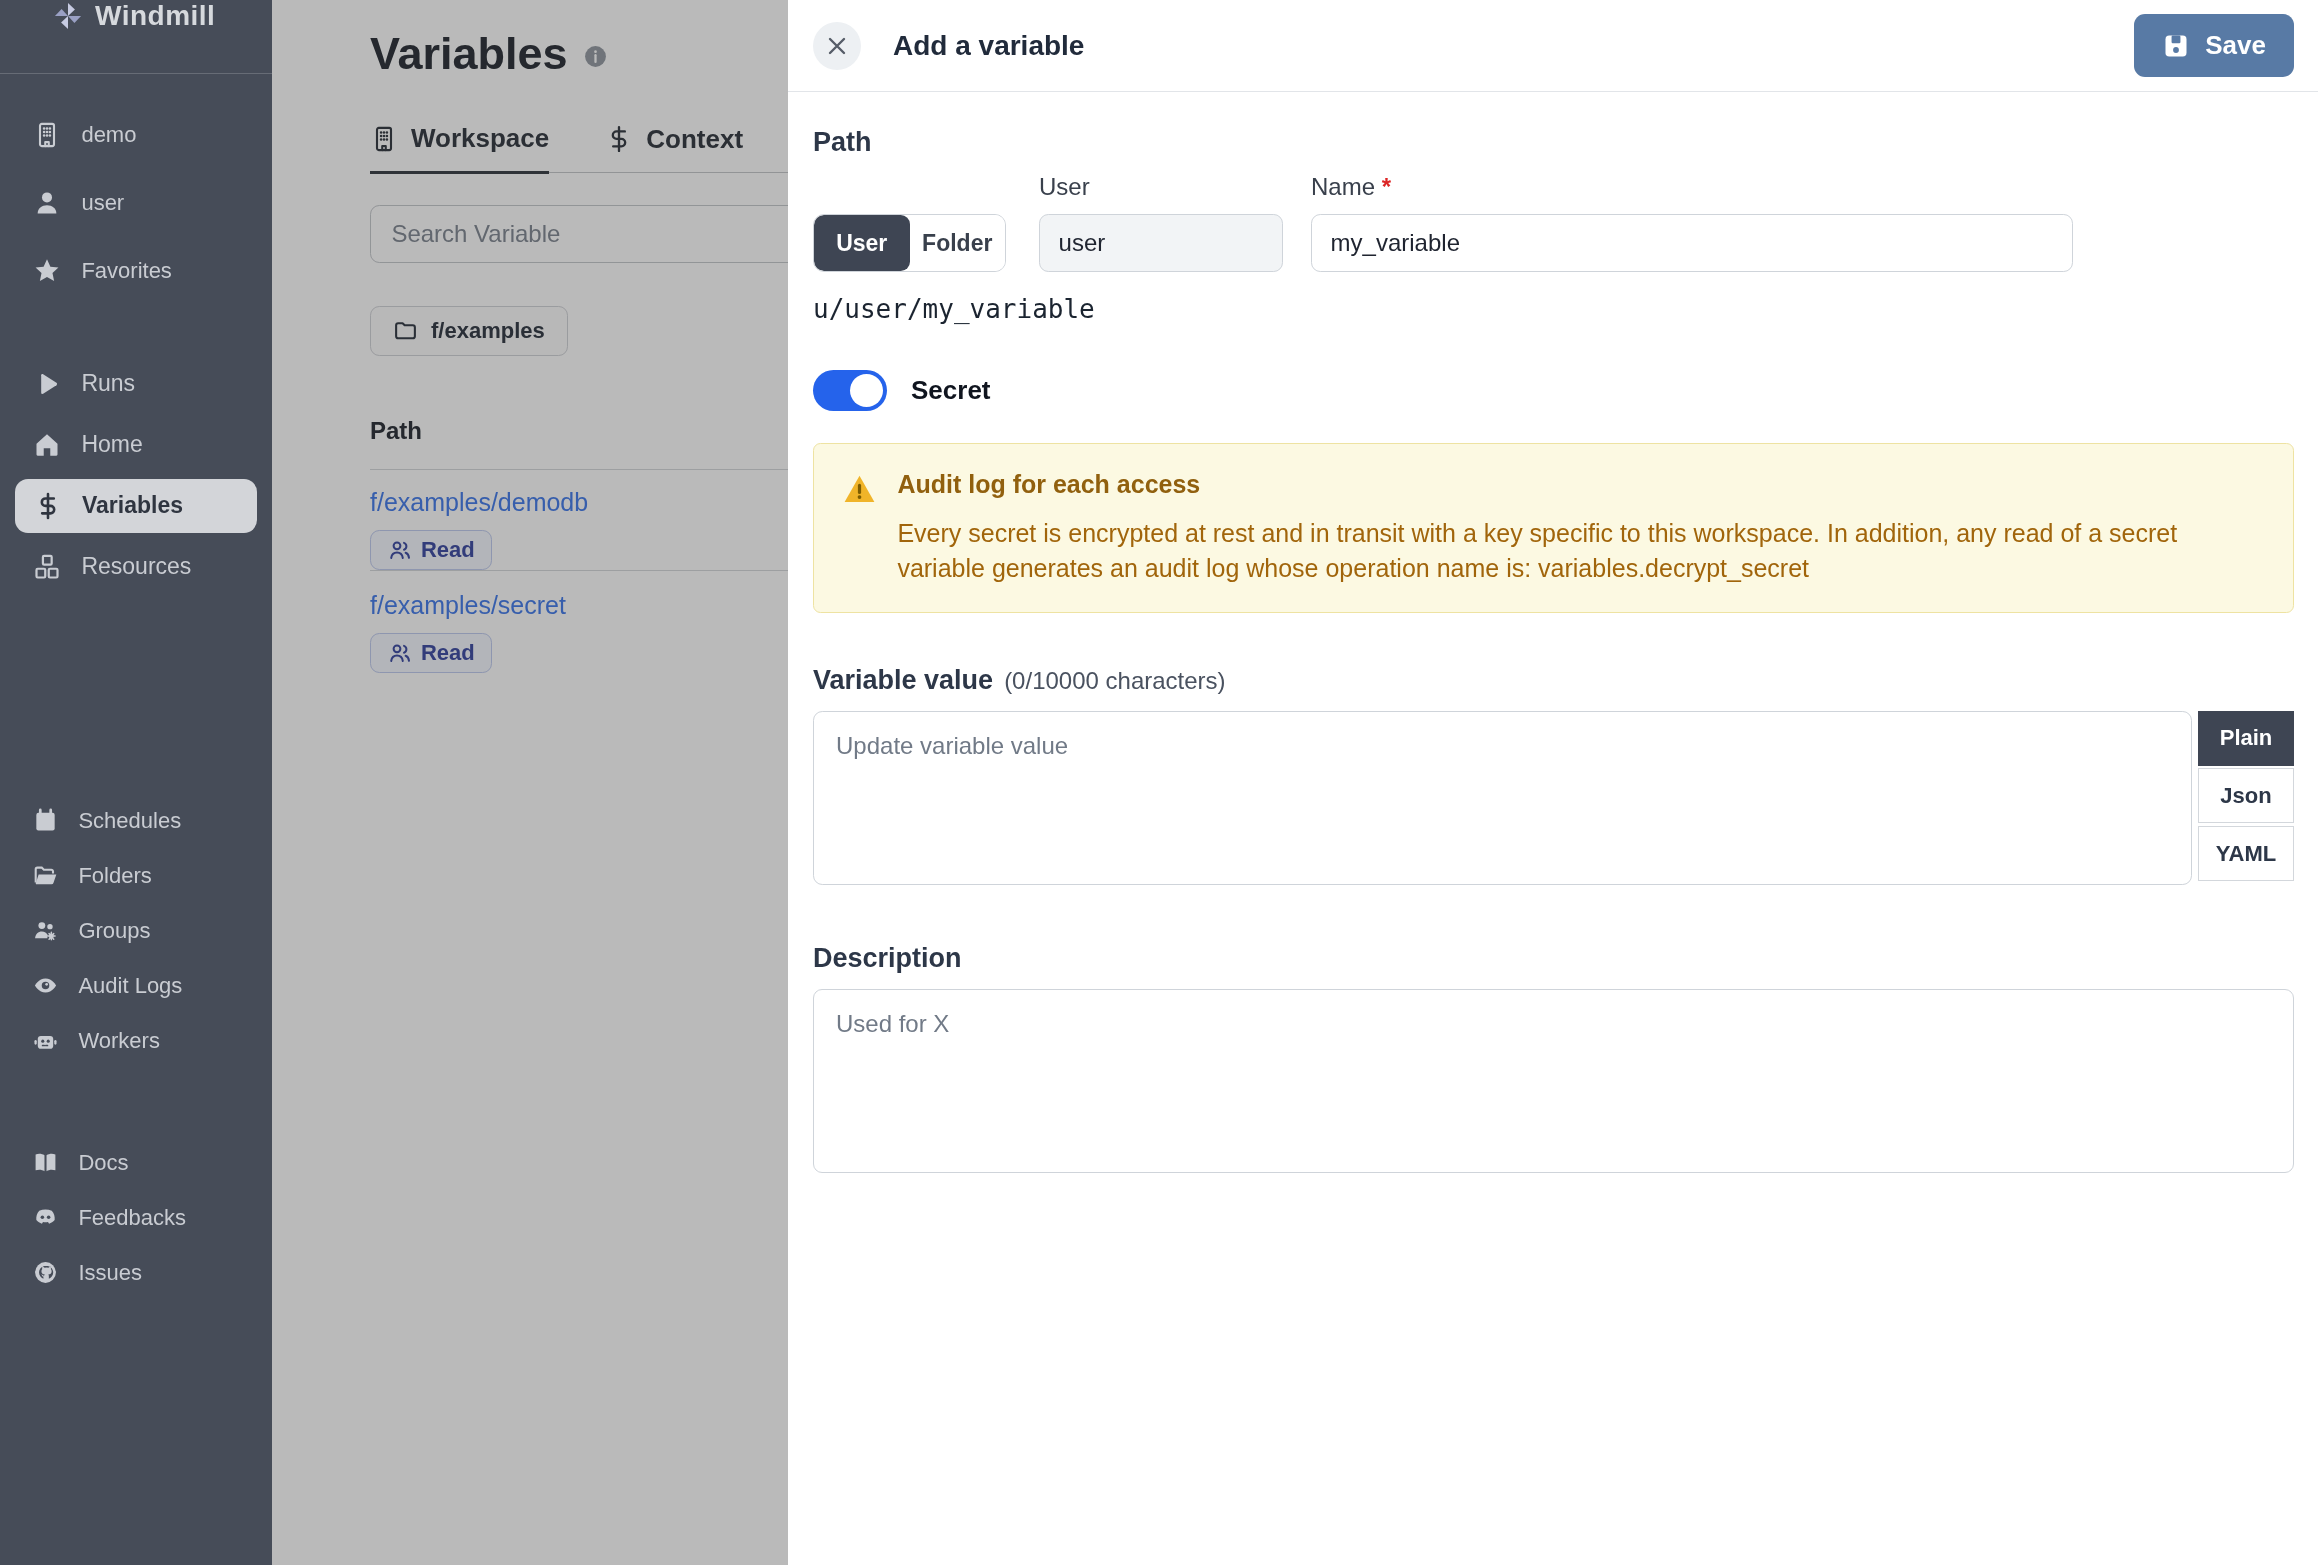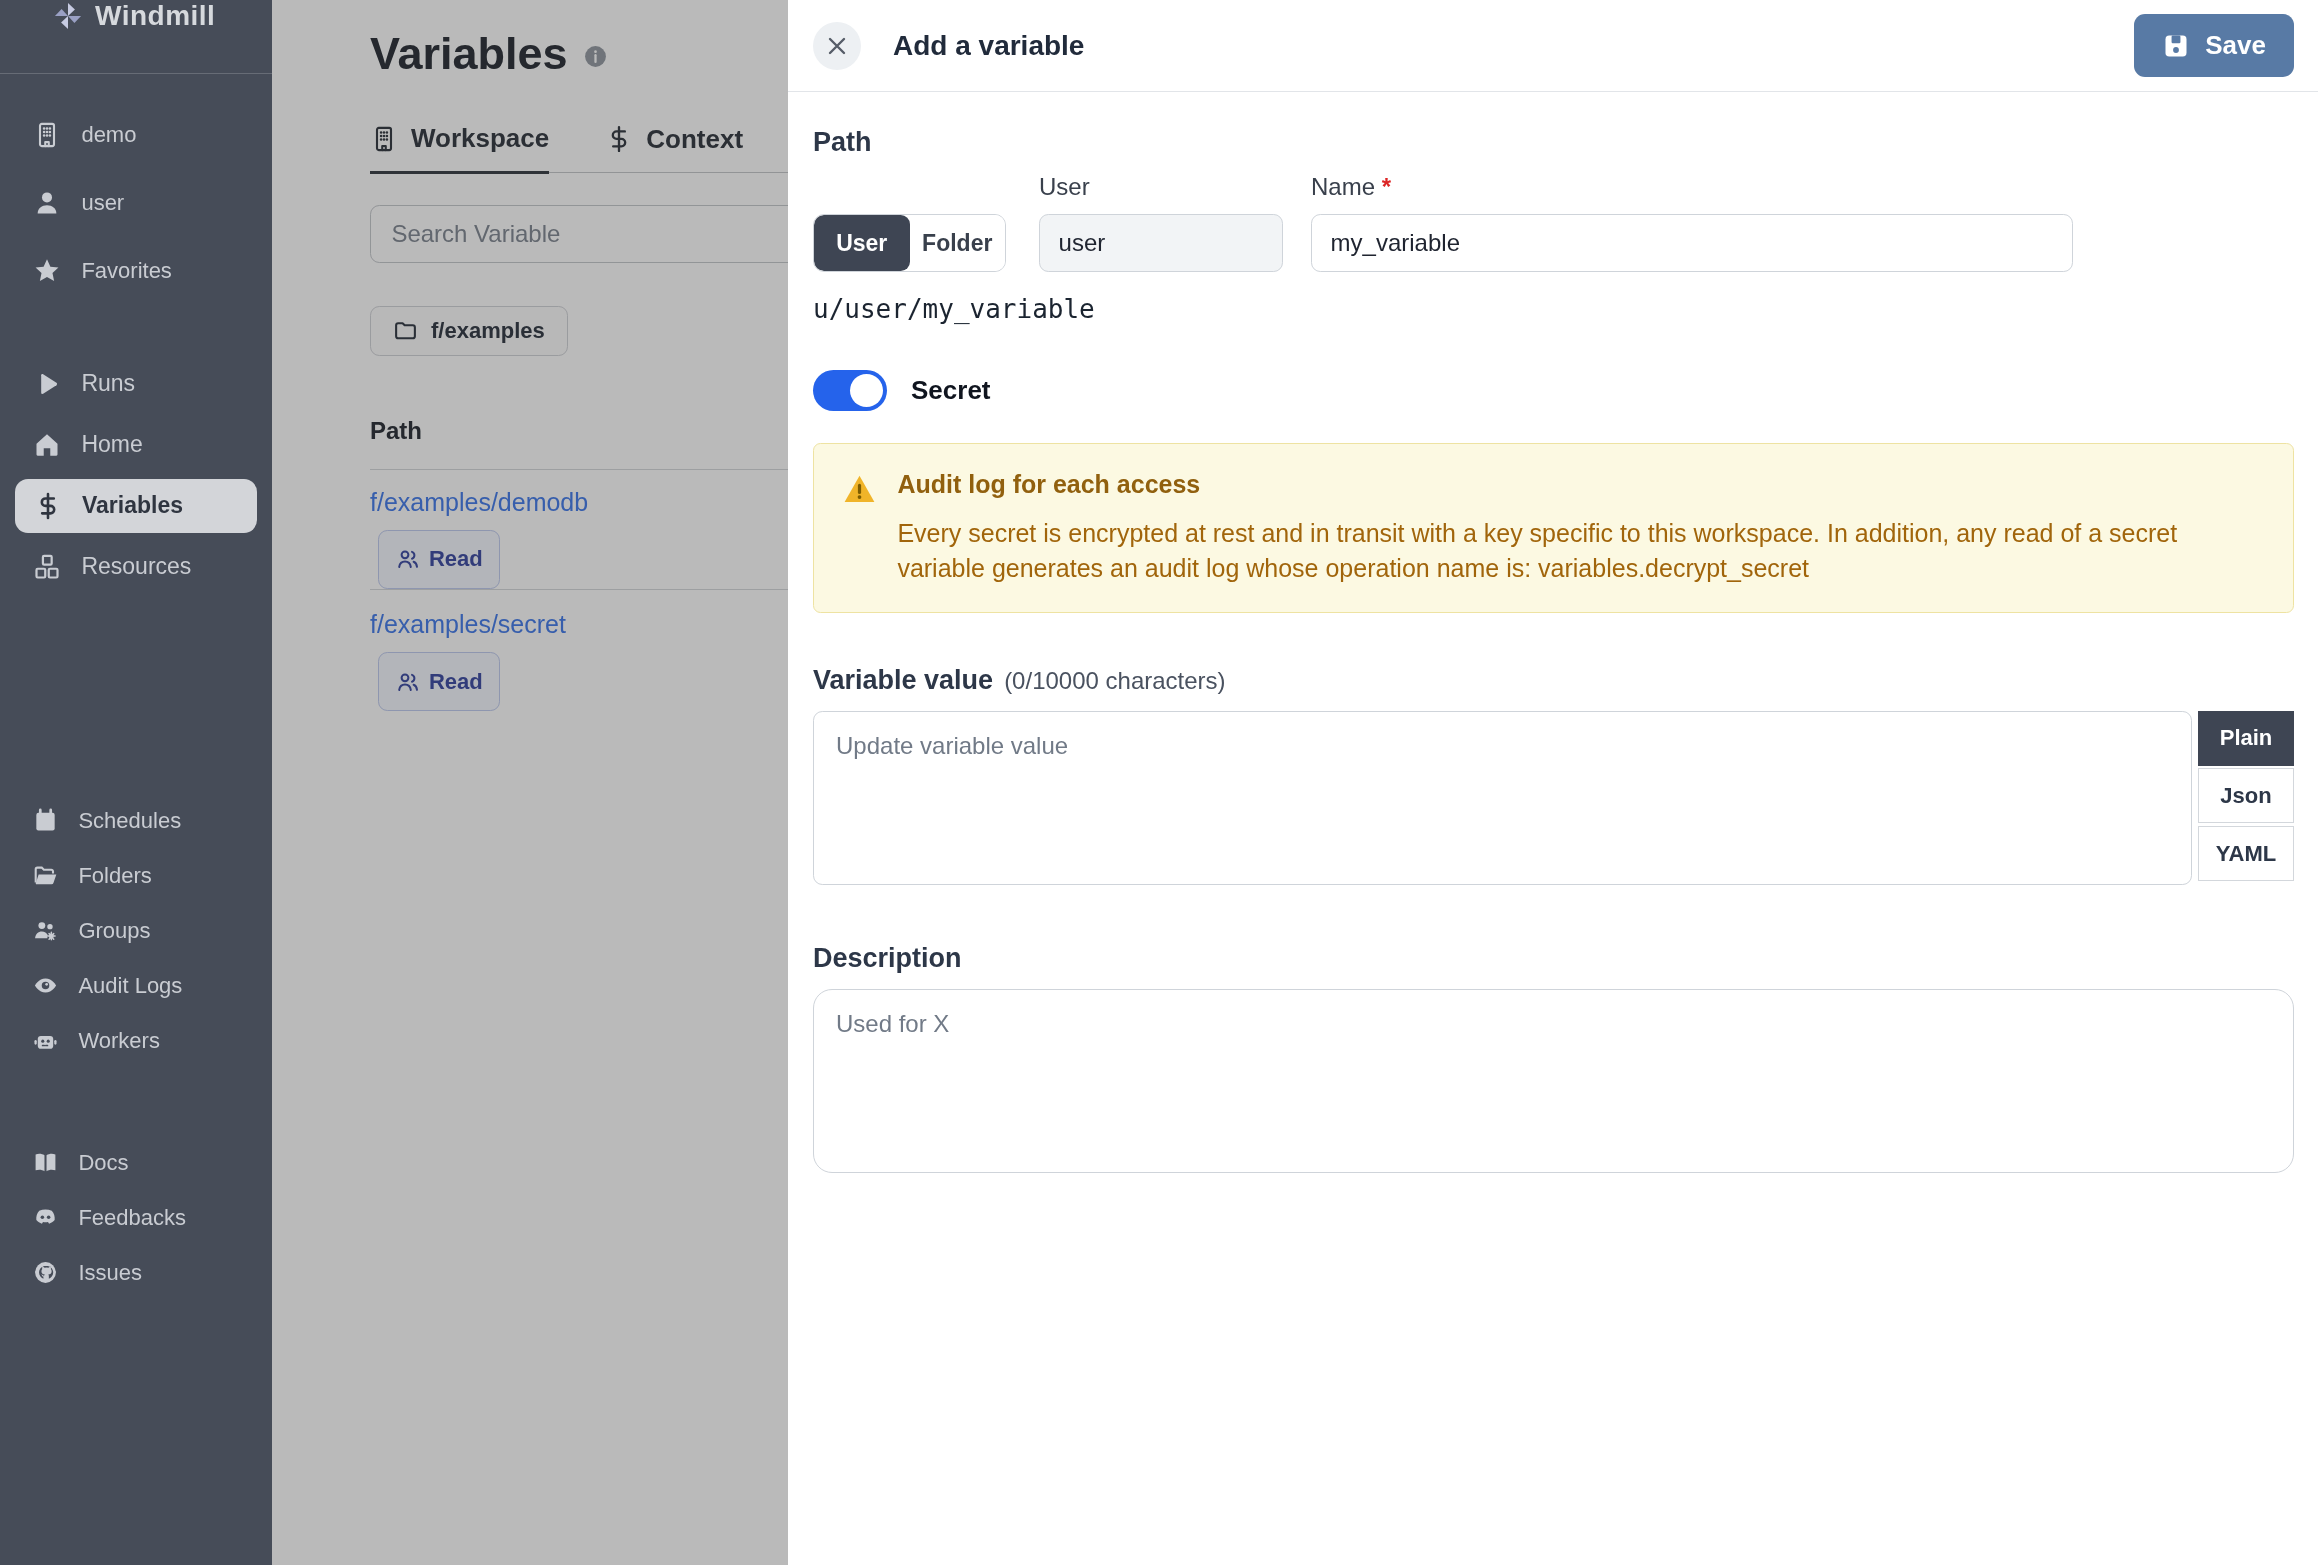--- a/index.html
+++ b/index.html
@@ -48,22 +48,22 @@
   .chip { margin-top:43px; display:inline-flex; align-items:center; gap:13px;
     height:50px; padding:0 22px; background:#fdfdfd; border:0.9px solid #d4d6da;
     border-radius:9.3px; cursor:pointer;justify-content:space-between; }
   .chip .cicon { width:25px; height:25px; color:#3a414c; }
   .chip-label { font-size:22px; font-weight:700; color:#3a414c; }
   .path-header { margin-top:61px; font-size:24px; font-weight:700; color:#33383f; }
   .vrow { border-top:0.9px solid #d8dadd; margin-top:24px; padding-top:18px; width:519px; }
   .vrow + .vrow { margin-top:0; padding-top:20.4px; }
   .vlink { font-size:25px; color:#4c82ec; cursor:pointer; }
   .vbadge { margin-top:13px; display:inline-flex; align-items:center; gap:9.3px;
-    height:59px; padding:0 16.7px; border:1.9px solid #c3cef0; background:#f6f9ff;
-    border-radius:9.3px; color:#4553a8; font-size:22px; font-weight:700;margin-left:8px; }
+    height:40px; padding:0 16.7px; border:1.9px solid #c3cef0; background:#f6f9ff;
+    border-radius:9.3px; color:#4553a8; font-size:22px; font-weight:700; }
   .vbadge .bicon { width:24px; height:24px; color:#4553a8; }
   .vrow:nth-of-type(2) { margin-bottom:26px; }
 
   
   .backdrop { position:absolute; left:272px; top:0; width:517px; height:100%;
     background:rgba(0,0,0,0.27); z-index:5; }
 
   
   .drawer { position:absolute; left:788px; top:0; right:0; height:100%;
     background:#fff; z-index:10; }
@@ -105,21 +105,21 @@
   .secret-label { margin-left:24px; font-size:26px; font-weight:600; color:#10151f; }
   .warning { margin-top:32px; background:#fcf9e2; border:0.9px solid #eee3a2;
     border-radius:7.4px; padding:26px 28px; display:flex; gap:20.4px; }
   .warn-icon { width:35px; height:35px; flex:none; margin-top:1.9px; }
   .warn-title { font-size:25px; font-weight:700; color:#91600e; }
   .warn-body { margin-top:16.7px; font-size:25px; color:#a1650b; line-height:35px;
     max-width:1308px; }
   .value-heading { margin-top:52px; display:flex; align-items:baseline; gap:11px; }
   .counter { font-size:24px; color:#4a5260; font-weight:400; }
   .value-editor { margin-top:15px; display:flex; align-items:flex-start; }
-  .ta { border:0.9px solid #cfd4da; border-radius:19px; padding:20.4px 22px;
+  .ta { border:0.9px solid #cfd4da; border-radius:9px; padding:20.4px 22px;
     font-size:24px; color:#1f2430; font-family:"Liberation Sans", sans-serif;
     resize:none; }
   .ta::placeholder { color:#717a87; }
   .ta-value { flex:1; height:174px; border-radius:9.3px 9.3px 9.3px 9.3px; }
   .lang-col { width:96px; margin-left:6.5px; display:flex; flex-direction:column;
     gap:2.8px; flex:none; }
   .lang-btn { height:55px; display:flex; align-items:center; justify-content:center;
     background:#fff; border:0.9px solid #d3d7dc; font-size:22px; font-weight:700;
     color:#2d3748; cursor:pointer; font-family:"Liberation Sans", sans-serif; }
   .lang-btn.sel { background:#3e4553; color:#fff; border-color:#3e4553; }

